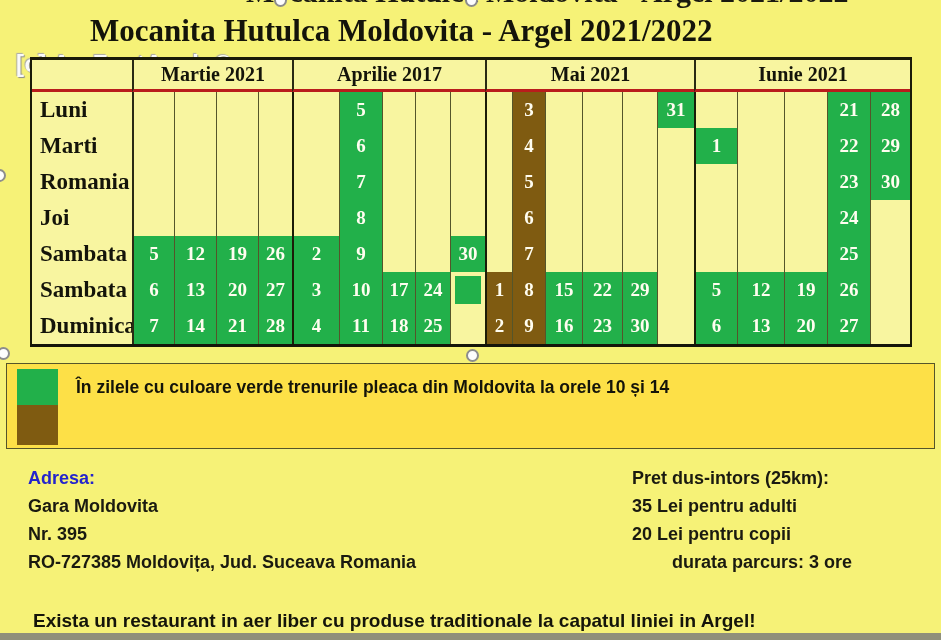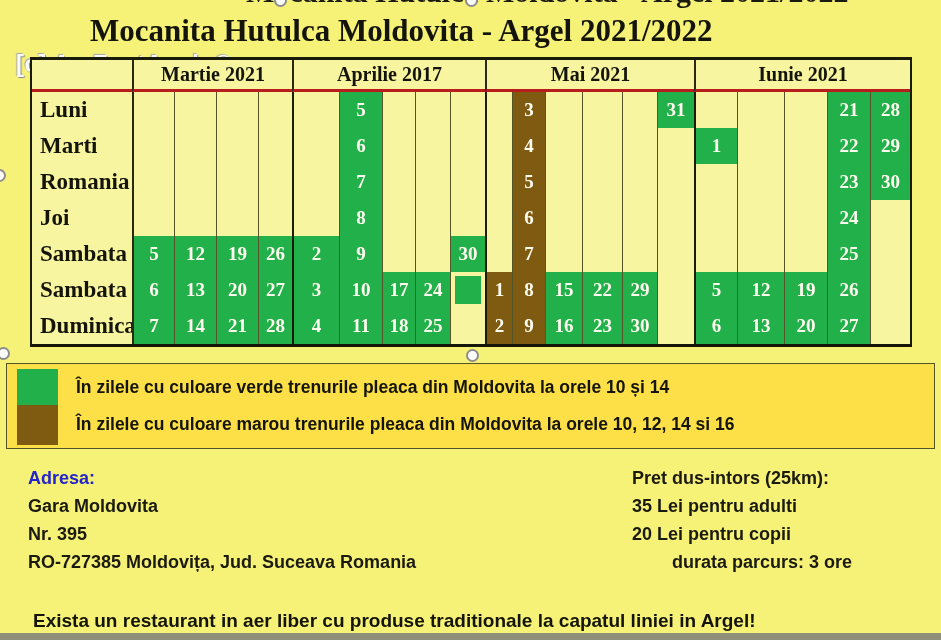--- a/index.html
+++ b/index.html
@@ -233,21 +233,20 @@
   <div class="handle" style="left:-7px;top:169px;"></div>
   <div class="handle" style="left:-3px;top:347px;"></div>
   <div class="handle" style="left:466px;top:349px;"></div>
 
   <div id="legend">
     <div id="legend-swatches">
       <div id="swatch-green" class="swatch"></div>
       <div id="swatch-brown" class="swatch"></div>
     </div>
     <div id="legend-line-1" class="legend-text">În zilele cu culoare verde trenurile pleaca din Moldovita la orele 10 și 14</div>
-    <div id="legend-line-2" class="legend-text">În zilele cu culoare marou trenurile pleaca din Moldovita la orele 10, 12, 14 si 16</div>
   </div>
 
   <div class="info-line" id="adresa-label" style="left:28px;top:468px;">Adresa:</div>
   <div class="info-line" style="left:28px;top:496px;">Gara Moldovita</div>
   <div class="info-line" style="left:28px;top:524px;">Nr. 395</div>
   <div class="info-line" style="left:28px;top:552px;">RO-727385 Moldovița, Jud. Suceava Romania</div>
 
   <div class="info-line" style="left:632px;top:468px;">Pret dus-intors (25km):</div>
   <div class="info-line" style="left:632px;top:496px;">35 Lei pentru adulti</div>
   <div class="info-line" style="left:632px;top:524px;">20 Lei pentru copii</div>

